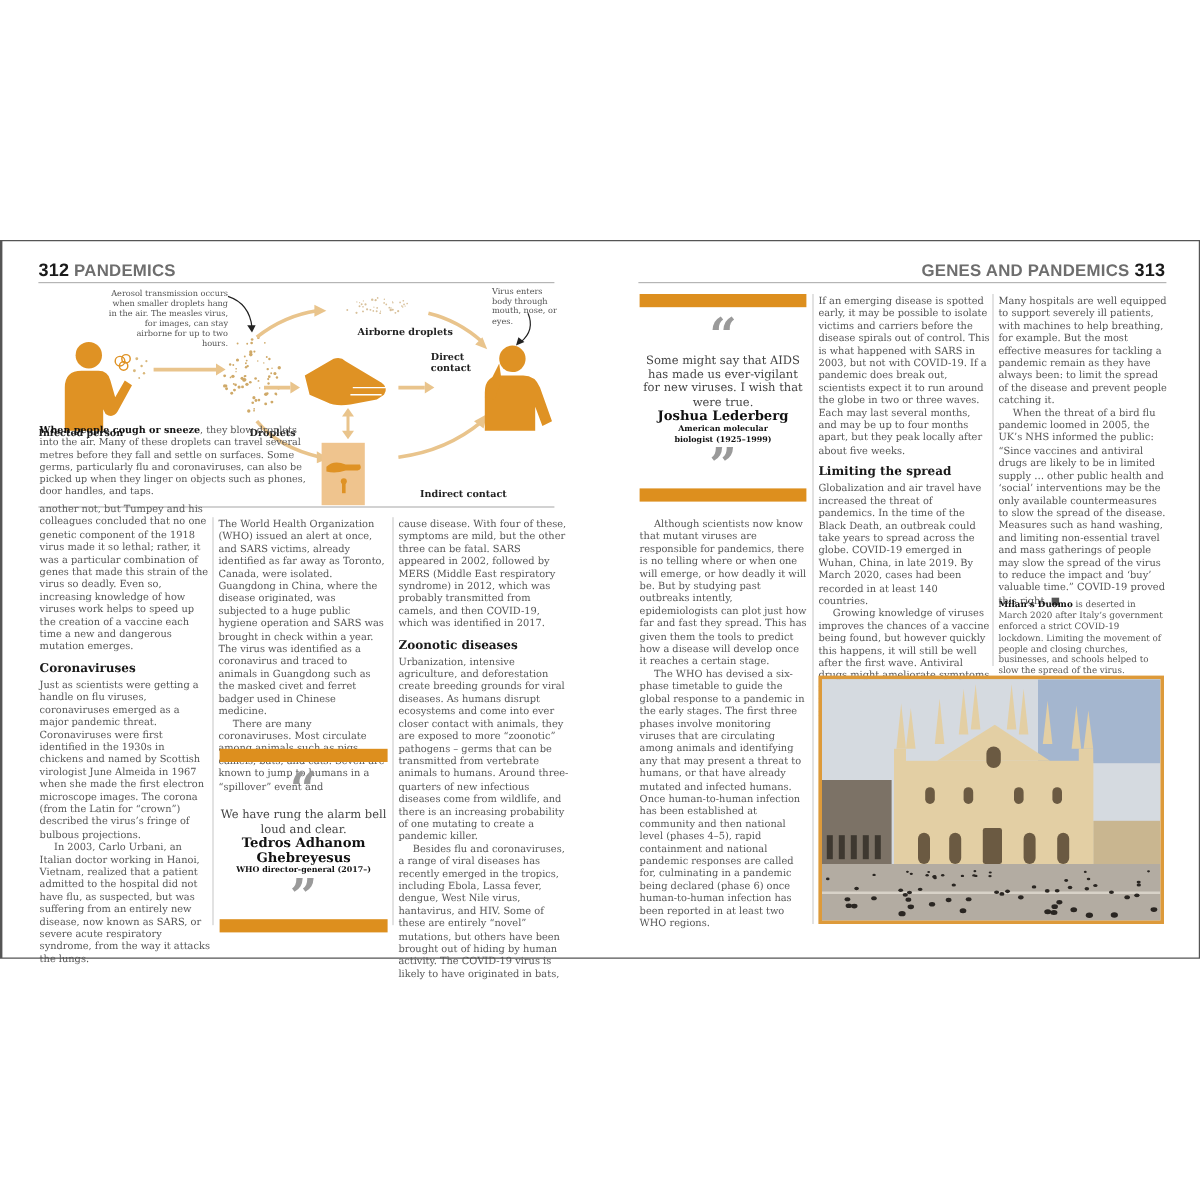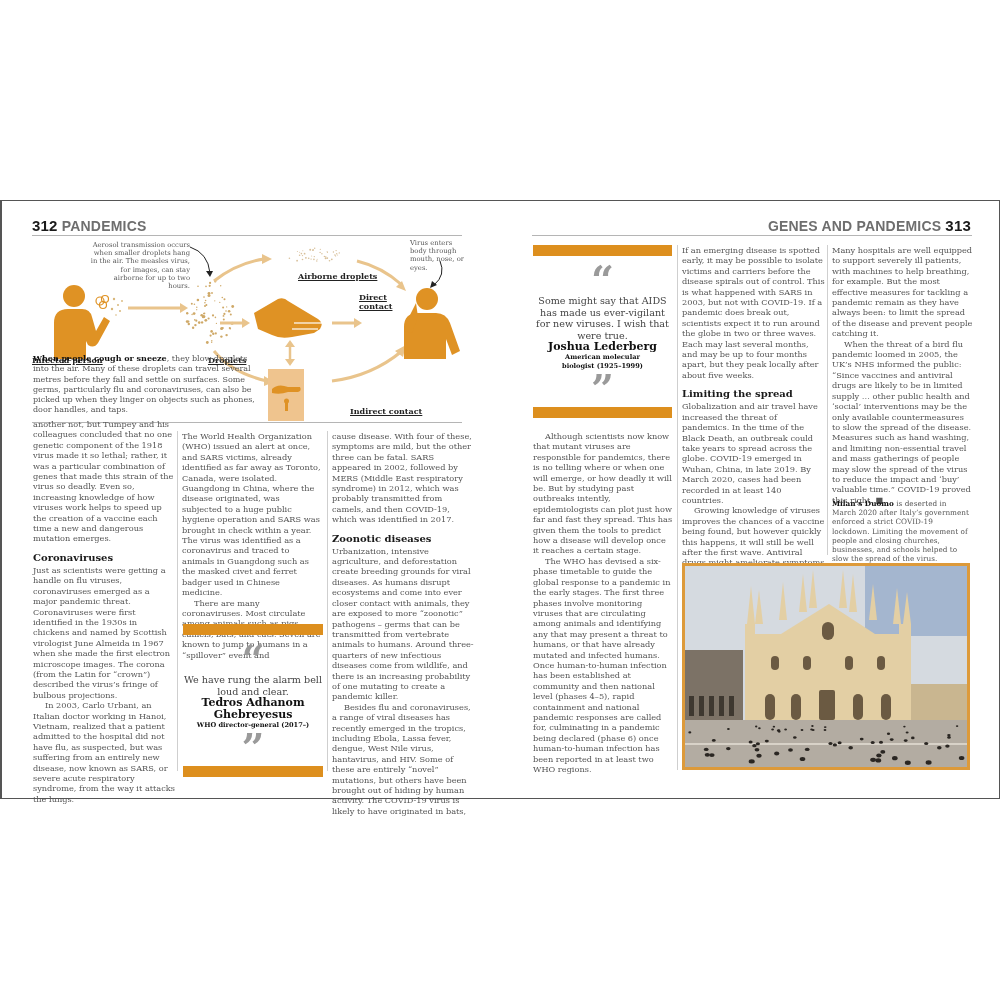--- a/index.html
+++ b/index.html
@@ -23,21 +23,21 @@
   .vline { position: absolute; width: 1px; background: #cfcfcf; }
   .quote { position: absolute; text-align: center; }
   .quote .bar { height: 11px; background: #dd8f1e; }
   .quote .mark { font-family: "DejaVu Serif", serif; font-weight: 700; font-size: 40px;
                  line-height: 28px; color: #9a9a9a; margin-top: 10px; height: 24px; }
   .quote .mark.close { margin-top: 4px; margin-bottom: 8px; }
   .quote .text { font-size: 9.6px; line-height: 11.6px; color: #444; margin-top: 5px; }
   .quote .who { font-weight: 700; font-size: 11px; line-height: 12px; color: #111; }
   .quote .role { font-weight: 700; font-size: 6.6px; line-height: 9px; color: #111; }
   .diagram { position: absolute; left: 30px; top: 40px; width: 430px; height: 190px; }
-  .dlabel { position: absolute; font-weight: 700; font-size: 8px; color: #222; white-space: nowrap; text-decoration: underline; }
+  .dlabel { position: absolute; font-weight: 700; font-size: 8px; color: #222; white-space: nowrap; }
   .dnote { position: absolute; font-size: 6.8px; line-height: 8.2px; color: #555; }
   .caption { position: absolute; font-size: 8px; line-height: 10.3px; color: #555; }
   .caption b { color: #111; }
   .photo { position: absolute; left: 680px; top: 362px; width: 288px; height: 207px;
            border: 3px solid #dd9a3a; box-sizing: border-box; overflow: hidden;
            background: linear-gradient(180deg, #c9d3df 0%, #e4e8ee 45%, #d6dbe1 62%, #bfb6a8 70%, #9f9a93 100%); }
   .imgcap { position: absolute; font-size: 7.3px; line-height: 9.2px; color: #555; }
   .imgcap b { color: #111; }
 </style>
 </head>

